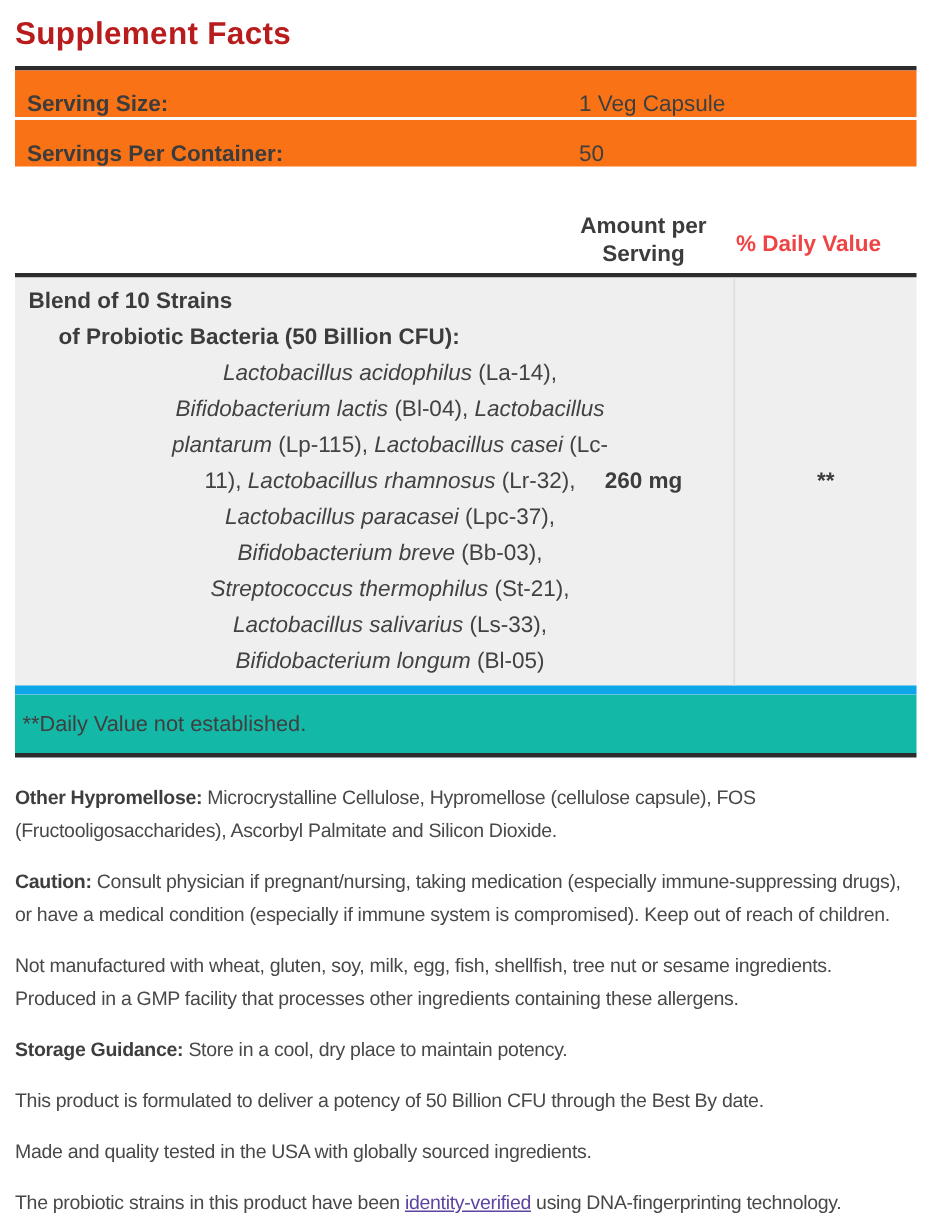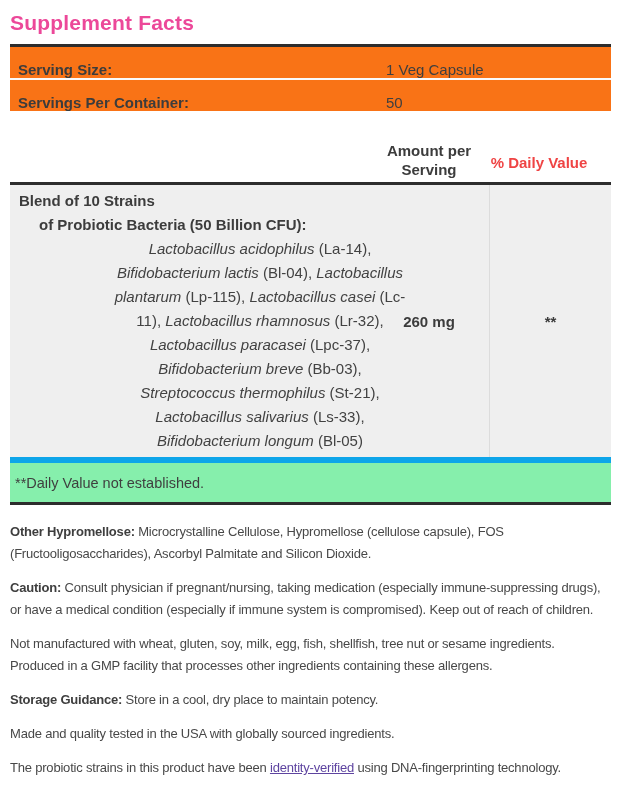--- a/index.html
+++ b/index.html
@@ -6,21 +6,21 @@
   html, body { background: #ffffff; }
   body {
     width: 620px; height: 809px; overflow: hidden;
     font-family: "Liberation Sans", sans-serif;
     color: #3c3c3c;
   }
   .page { width: 620px; height: 809px; position: relative; background: #fff; }
   .lbl { margin-left: 10px; width: 601px; }
 
   .title {
-    font-size: 21px; font-weight: 700; color: #ec4899;
+    font-size: 21px; font-weight: 700; color: #b91c1c;
     padding-top: 10px; line-height: 25px; letter-spacing: 0.2px;
   }
   .rule { height: 3px; background: #2d2d2d; }
   .rule-top { margin-top: 9px; }
 
   .srow {
     position: relative; background: #f97316; height: 31px;
     display: flex; align-items: flex-end;
   }
   .srow + .sep { height: 2px; background: #fafafa; }
@@ -52,21 +52,21 @@
   .vdiv { position: absolute; left: 479px; top: 0; bottom: 0; width: 1px; background: #dcdcdc; }
   .amt-cell {
     position: absolute; left: 359px; width: 120px; top: 50%; transform: translateY(-50%);
     text-align: center; font-weight: 700; font-size: 15px; color: #3c3c3c;
   }
   .dv-cell {
     position: absolute; left: 480px; width: 121px; top: 50%; transform: translateY(-50%);
     text-align: center; font-weight: 700; font-size: 15px; color: #3c3c3c;
   }
 
-  .fnote { background: #86efac; padding: 12px 0 11px 5px; font-size: 14.5px; color: #3f3f3f; }
+  .fnote { background: #14b8a6; padding: 12px 0 11px 5px; font-size: 14.5px; color: #3f3f3f; }
 
   .paras { margin: 16px 10px 0 10px; width: 600px; }
   .paras p {
     font-size: 13px; line-height: 22px; letter-spacing: -0.2px;
     color: #484848; margin-bottom: 12px;
   }
   .paras p b { font-weight: 700; color: #3e3e3e; }
   .paras a { color: #5e44a0; text-decoration: underline; }
 </style>
 </head>
@@ -119,16 +119,17 @@
 
     <div class="fnote">**Daily Value not established.</div>
     <div class="rule"></div>
   </div>
 
   <div class="paras">
       <p><b>Other Hypromellose:</b> Microcrystalline Cellulose, Hypromellose (cellulose capsule), FOS (Fructooligosaccharides), Ascorbyl Palmitate and Silicon Dioxide.</p>
       <p><b>Caution:</b> Consult physician if pregnant/nursing, taking medication (especially immune-suppressing drugs), or have a medical condition (especially if immune system is compromised). Keep out of reach of children.</p>
       <p>Not manufactured with wheat, gluten, soy, milk, egg, fish, shellfish, tree nut or sesame ingredients. Produced in a GMP facility that processes other ingredients containing these allergens.</p>
       <p><b>Storage Guidance:</b> Store in a cool, dry place to maintain potency.</p>
+      <p>This product is formulated to deliver a potency of 50 Billion CFU through the Best By date.</p>
       <p>Made and quality tested in the USA with globally sourced ingredients.</p>
       <p>The probiotic strains in this product have been <a href="#">identity-verified</a> using DNA-fingerprinting technology.</p>
     </div>
 </div>
 
 </body></html>

